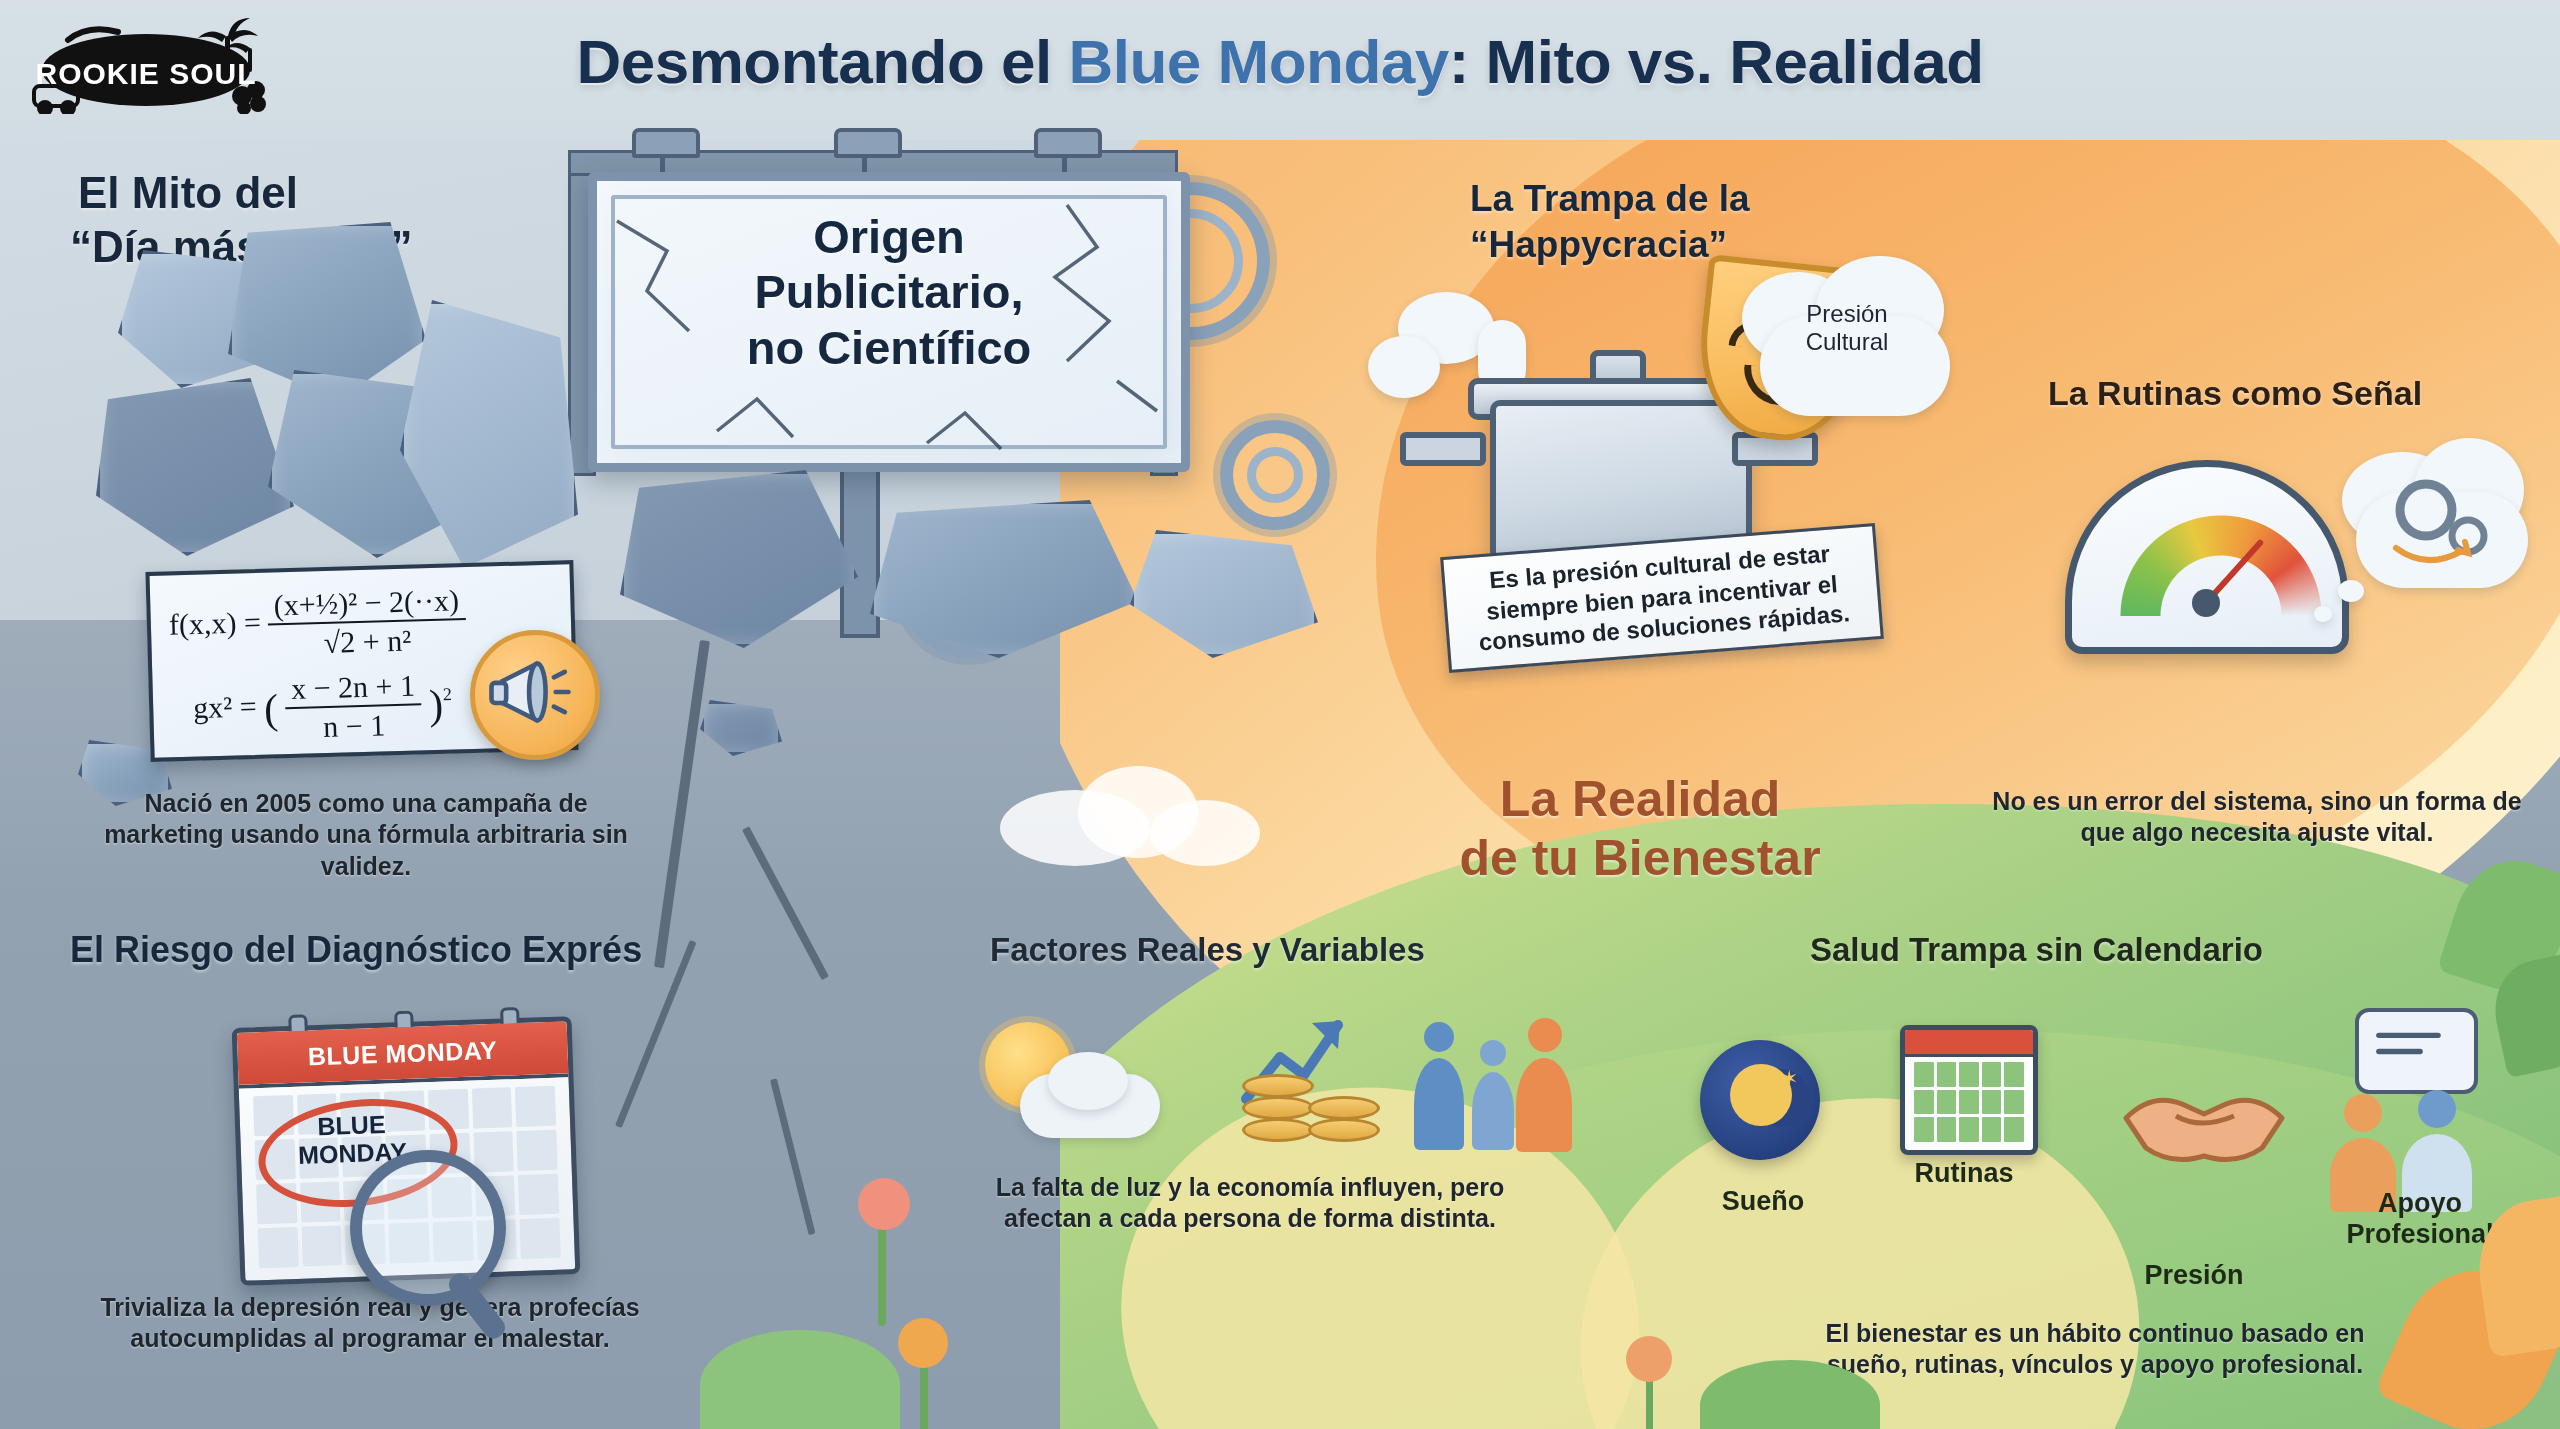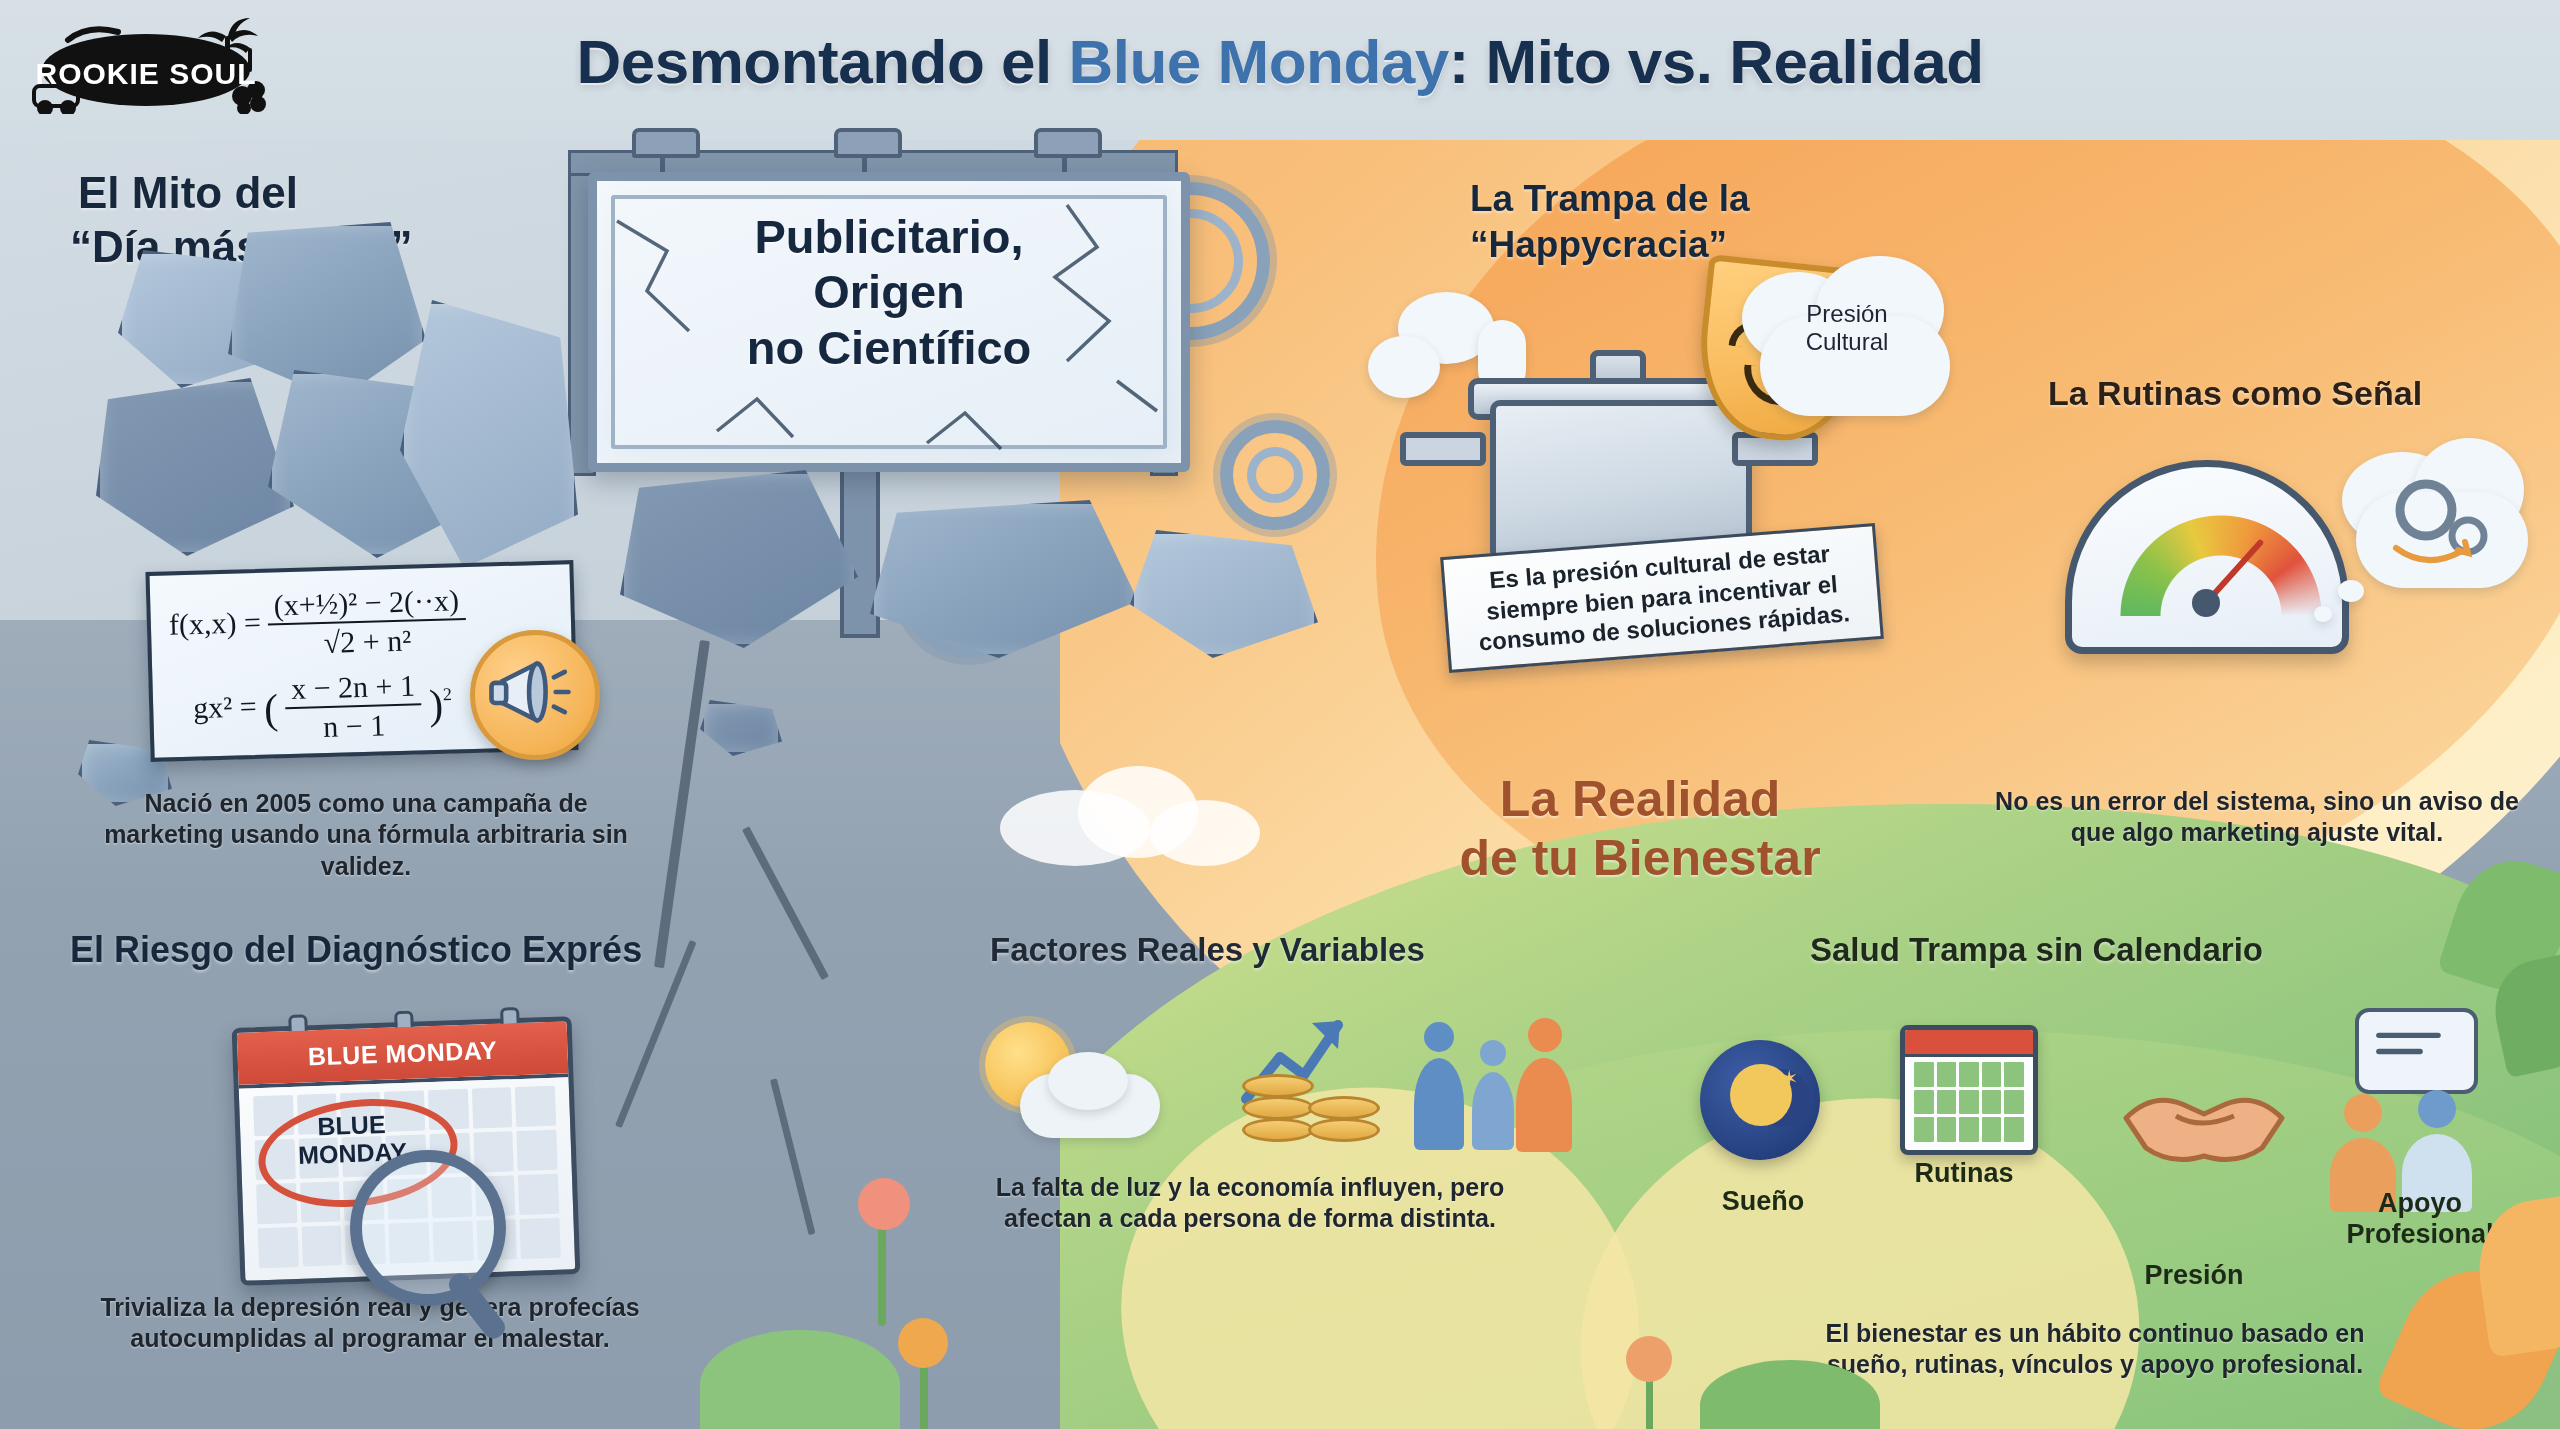--- a/index.html
+++ b/index.html
@@ -285,22 +285,22 @@
   <div class="bb-lamp" style="left:632px;top:128px;"></div>
   <div class="bb-lamp-arm" style="left:862px;top:150px;"></div>
   <div class="bb-lamp" style="left:834px;top:128px;"></div>
   <div class="bb-lamp-arm" style="left:1062px;top:150px;"></div>
   <div class="bb-lamp" style="left:1034px;top:128px;"></div>
   <div class="bb-leg" style="left:840px;top:430px;width:32px;height:200px;"></div>
 
   <div class="billboard" style="left:588px;width:584px;height:282px;">
     <div class="bb-inner"></div>
     <div class="bb-text">
+      <div>Origen</div>
       <div>Publicitario,</div>
-      <div>Origen</div>
       <div>no Científico</div>
     </div>
     <svg style="position:absolute;inset:0;pointer-events:none" viewBox="0 0 584 282" aria-hidden="true">
       <g stroke="#22374f" stroke-width="3.5" fill="none" opacity=".75">
         <path d="M20 40 L70 70 L50 110 L92 150"></path>
         <path d="M470 24 L500 66 L458 96 L512 140 L470 180"></path>
         <path d="M120 250 L160 218 L196 256"></path>
         <path d="M330 262 L368 232 L404 268"></path>
         <path d="M520 200 L560 230"></path>
       </g>
@@ -395,21 +395,21 @@
   <div class="cloud" style="left:2356px;top:492px;width:172px;height:96px;border-radius:52px;"></div>
   <svg style="position:absolute;left:2378px;top:464px" width="140" height="110" aria-hidden="true">
     <circle cx="48" cy="46" r="26" fill="none" stroke="#6f8296" stroke-width="9"></circle>
     <circle cx="90" cy="72" r="16" fill="none" stroke="#6f8296" stroke-width="7"></circle>
     <path d="M18 84 q30 22 64 4" fill="none" stroke="#e79b3e" stroke-width="6" stroke-linecap="round"></path>
     <path d="M80 86 l10 3 l-3 -11" fill="none" stroke="#e79b3e" stroke-width="6" stroke-linecap="round"></path>
   </svg>
   <div class="cloud" style="left:2338px;top:580px;width:26px;height:22px;"></div>
   <div class="cloud" style="left:2314px;top:606px;width:18px;height:16px;"></div>
 
-  <div class="cap" style="left:1972px;top:786px;width:570px;">No es un error del sistema, sino un aviso de que algo marketing ajuste vital.</div>
+  <div class="cap" style="left:1972px;top:786px;width:570px;">No es un error del sistema, sino un forma de que algo necesita ajuste vital.</div>
 
   <div style="position:absolute;left:1370px;top:770px;width:540px;text-align:center;
               font-size:50px;font-weight:bold;color:#a0522d;line-height:1.18;
               text-shadow:0 2px 2px rgba(255,255,255,.5);">
     <div>La Realidad</div>
     <div>de tu Bienestar</div>
   </div>
 
   <div class="sec-h dark" style="left:70px;top:930px;font-size:36px;">El Riesgo del Diagnóstico Exprés</div>
 

